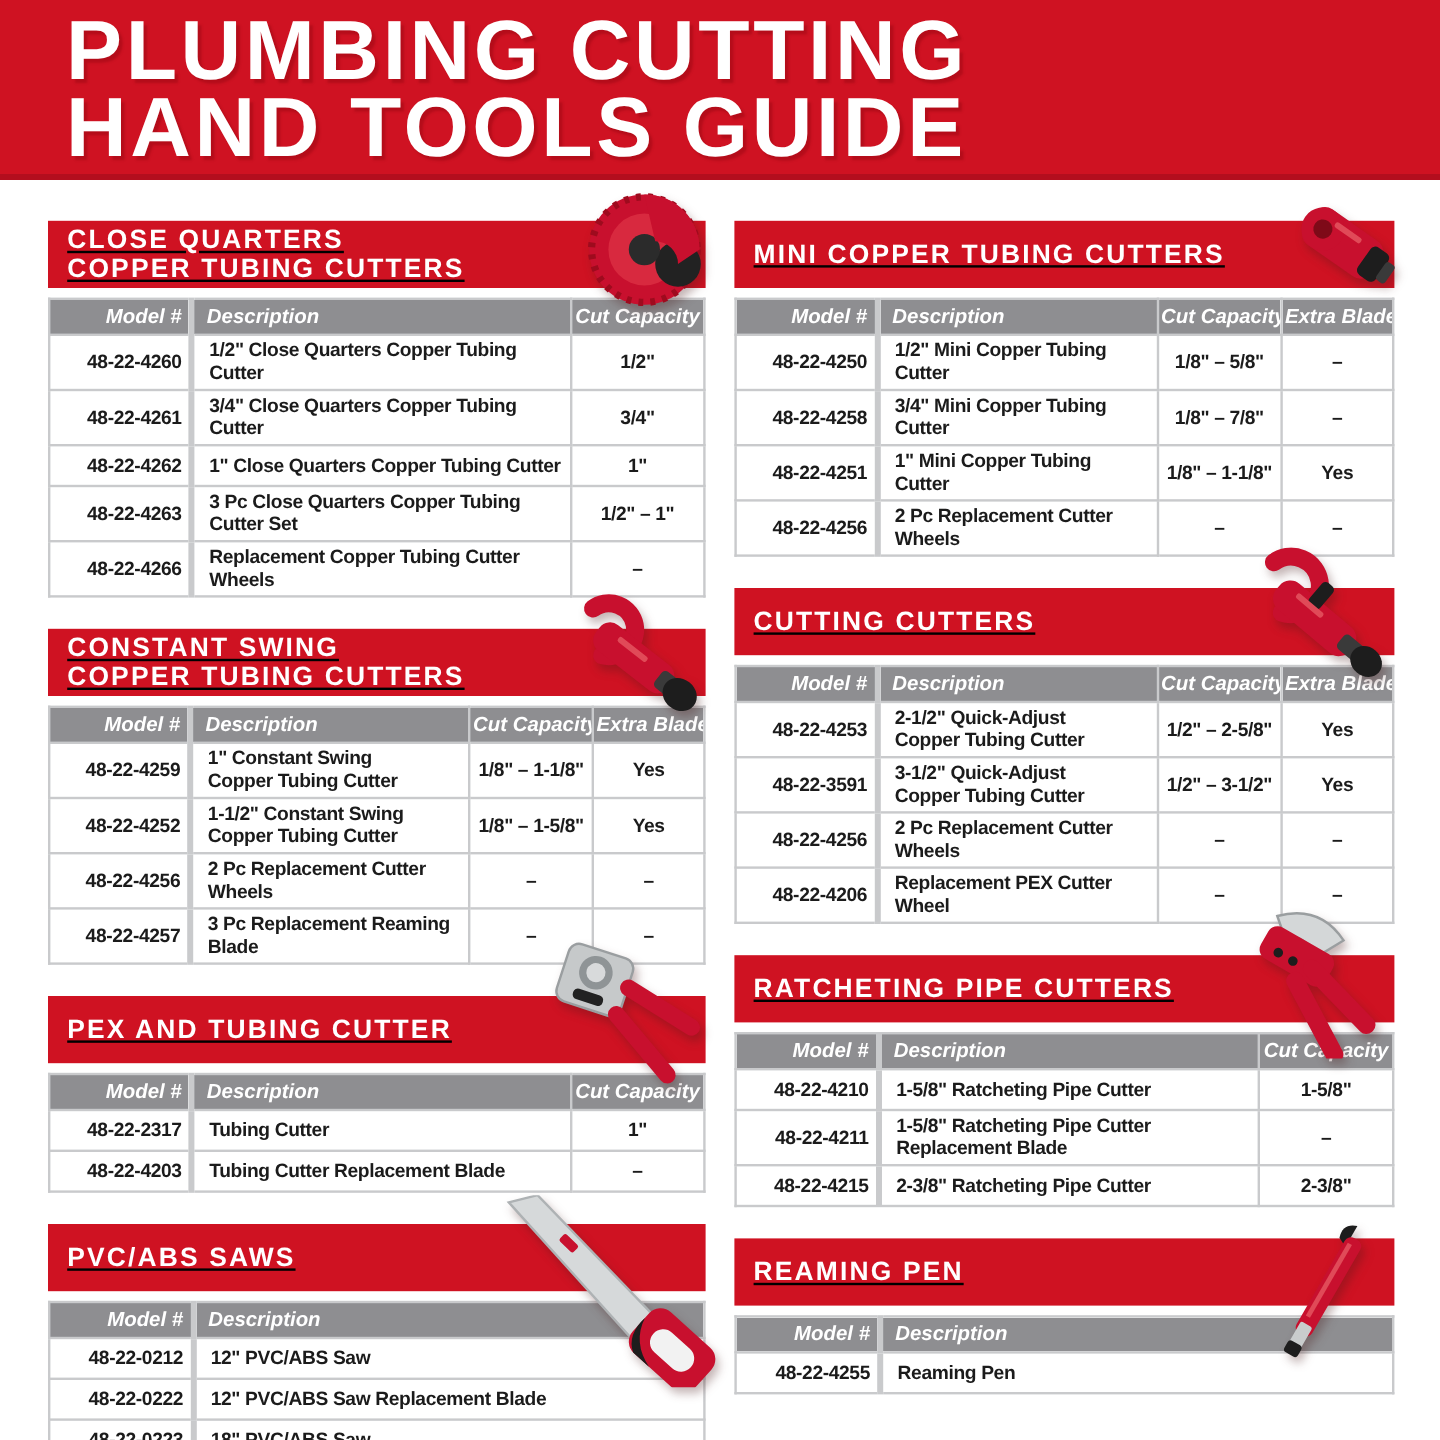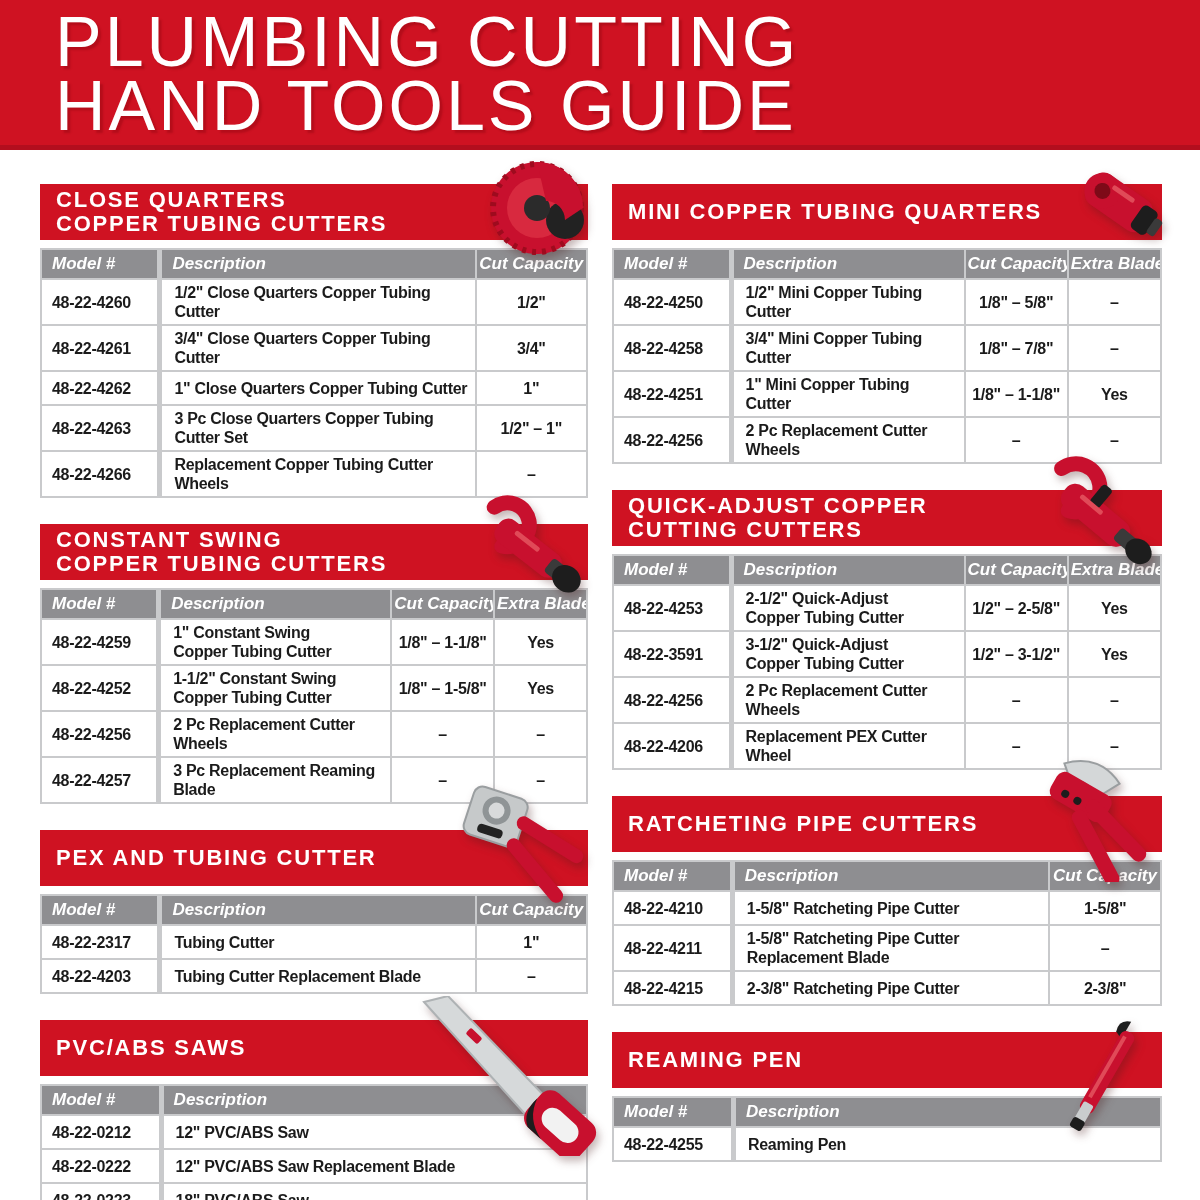--- a/index.html
+++ b/index.html
@@ -14,21 +14,21 @@
     background: #cf1222;
     border-bottom: 5px solid #b30e1e;
     box-sizing: border-box;
     padding: 10px 0 0 55px;
   }
   .top-banner h1 {
     margin: 0;
     color: #ffffff;
     font-size: 70px;
     line-height: 64px;
-    font-weight: normal;
+    font-weight: bold;
     letter-spacing: 3px;
     text-shadow: 3px 3px 2px rgba(120,0,10,0.30);
   }
   .main {
     display: flex;
     padding: 34px 38px 0 40px;
     gap: 24px;
   }
   .col { display: flex; flex-direction: column; }
   .col-left  { width: 548px; }
@@ -37,20 +37,21 @@
   .banner {
     position: relative;
     height: 56px;
     background: #cf1222;
     display: flex;
     flex-direction: column;
     justify-content: center;
     padding-left: 16px;
     box-sizing: border-box;
     z-index: 1;
+    text-decoration: underline;
   }
   .sec-title { margin: 0; }
   .sec-title span {
     display: block;
     color: #ffffff;
     font-size: 22px;
     line-height: 24px;
     font-weight: bold;
     letter-spacing: 1.8px;
   }
@@ -61,21 +62,21 @@
     pointer-events: none;
   }
   table.tbl {
     width: 100%;
     margin-top: 8px;
     border-collapse: collapse;
     table-layout: fixed;
     background: #ffffff;
   }
   .tbl th, .tbl td { border: 2px solid #c9cacc; }
-  .tbl th:first-child, .tbl td:first-child { border-right-width: 5px; }
+  .tbl th:first-child, .tbl td:first-child { border-right-width: 5px; text-align: right; }
   .tbl th {
     background: #8e8e91;
     color: #ffffff;
     font-style: italic;
     font-weight: bold;
     font-size: 17px;
     height: 24px;
     text-align: left;
     padding: 2px 6px 2px 10px;
     white-space: nowrap;
@@ -307,21 +308,21 @@
       </table>
     </section>
 
   </div>
 
   <div class="col col-right">
 
     <section class="sec">
       <div class="banner">
         <h2 class="sec-title">
-          <span>MINI COPPER TUBING QUARTERS</span>
+          <span>MINI COPPER TUBING CUTTERS</span>
         </h2>
       </div>
       <svg class="tool" style="top:-22px; right:-6px;" width="100" height="110" viewBox="0 0 100 110">
         <g transform="rotate(35 50 52)">
           <rect x="10" y="24" width="68" height="36" rx="11" fill="#c8102e"></rect>
           <circle cx="24" cy="42" r="18" fill="#c8102e"></circle>
           <circle cx="24" cy="42" r="8" fill="#7e0a18"></circle>
           <rect x="30" y="30" width="26" height="5" rx="2" fill="#e04a58"></rect>
           <rect x="66" y="28" width="18" height="28" rx="5" fill="#1d1d1d"></rect>
           <rect x="83" y="33" width="9" height="18" rx="3" fill="#3a3a3a"></rect>
@@ -361,21 +362,20 @@
             <td class="c-cut">–</td>
             <td class="c-blade">–</td>
           </tr>
         </tbody>
       </table>
     </section>
 
     <section class="sec">
       <div class="banner">
         <h2 class="sec-title">
-          <span>QUICK-ADJUST COPPER</span>
           <span>CUTTING CUTTERS</span>
         </h2>
       </div>
       <svg class="tool" style="top:-34px; right:-2px;" width="140" height="130" viewBox="0 0 140 130">
         <g transform="rotate(40 70 58)">
           <path d="M16 44 A24 24 0 1 1 48 72" fill="none" stroke="#c8102e" stroke-width="15" stroke-linecap="round"></path>
           <rect x="32" y="44" width="80" height="28" rx="12" fill="#c8102e"></rect>
           <rect x="58" y="28" width="12" height="24" rx="4" fill="#1d1d1d"></rect>
           <rect x="100" y="50" width="22" height="15" rx="4" fill="#3a3a3a"></rect>
           <ellipse cx="128" cy="58" rx="14" ry="12" fill="#1d1d1d"></ellipse>

